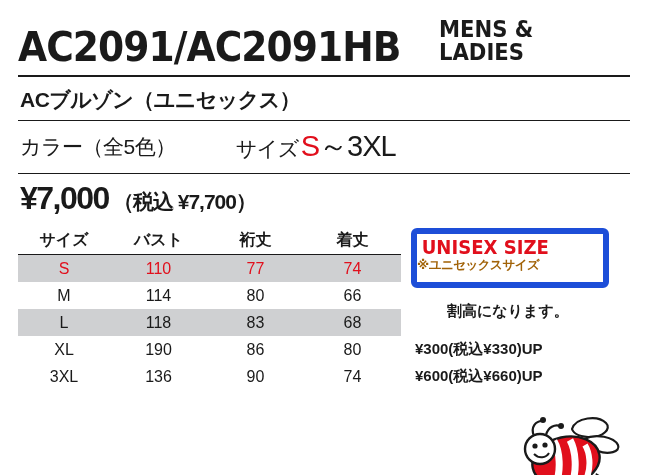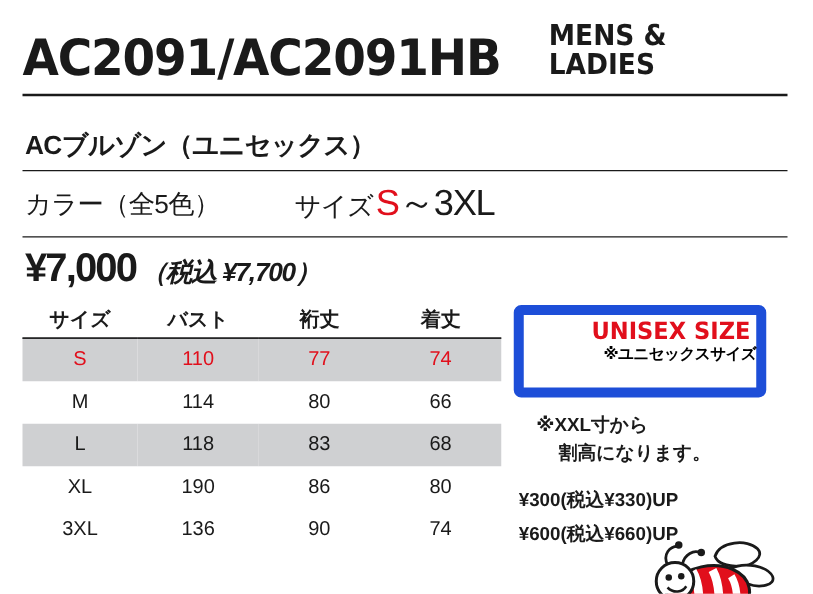--- a/index.html
+++ b/index.html
@@ -34,21 +34,21 @@
     font-family:"DejaVu Sans",sans-serif;
     padding-bottom:3px;
     transform:scaleX(0.92);transform-origin:left bottom;
   }
   .rule{
     border-top:2px solid #1a1a1a;
     margin-top:2px;
   }
   .subtitle{
     font-size:21px;font-weight:bold;
-    padding:25px 0 6px 2px;
+    padding:9px 0 6px 2px;
     letter-spacing:-0.5px;
   }
   .rule-thin{border-top:1.5px solid #1a1a1a;}
 
   .color-size-row{
     display:flex;align-items:center;
     padding:6px 0 6px 2px;
     font-weight:normal;
   }
   .color-label{font-size:21px;letter-spacing:-0.5px;}
@@ -59,21 +59,21 @@
   .size-label{font-size:21px;letter-spacing:-0.5px;}
   .size-range{font-size:29px;letter-spacing:-1px;margin-left:2px;}
   .size-range .hl{color:#e10f1c;}
 
   .price-row{
     display:flex;align-items:baseline;
     padding:6px 0 4px 2px;
     font-weight:bold;
   }
   .price-main{font-size:32px;letter-spacing:-1.5px;}
-  .price-tax{font-size:21px;letter-spacing:-1px;margin-left:4px;font-style:italic;}
+  .price-tax{font-size:21px;letter-spacing:-1px;margin-left:4px;}
 
   
   .lower{
     display:flex;
     margin-top:6px;
     position:relative;
   }
   table.spec{
     border-collapse:collapse;
     width:383px;
@@ -96,35 +96,35 @@
   table.spec td.sz, table.spec th.sz{width:92px;}
   table.spec td.v, table.spec th.v{width:97px;}
 
   
   .right-col{
     width:225px;
     margin-left:10px;
     position:relative;
   }
   .unisex-box{
-    border:8px solid #1d4ed8;
+    border:6px solid #1d4ed8;
     border-radius:6px;
-    text-align:right;
-    padding:2px 0 18px 0;
+    text-align:left;
+    padding:2px 0 8px 0;
     width:186px;
     margin-top:1px;
   }
   .unisex-title{
     color:#e10f1c;font-weight:bold;font-size:19px;
     letter-spacing:0px;
     font-family:"DejaVu Sans",sans-serif;
     transform:scaleX(0.95);
   }
   .unisex-sub{
-    color:#000000;font-weight:bold;font-size:12.5px;
+    color:#a16207;font-weight:bold;font-size:12.5px;
     letter-spacing:-0.5px;margin-top:-1px;
   }
   .note{
     font-size:15px;font-weight:bold;
     margin-top:12px;line-height:1.45;
     padding-left:18px;
   }
   .note .ind{display:block;padding-left:18px;}
   .upcharge{
     font-size:15px;font-weight:bold;
@@ -215,21 +215,20 @@
       </tbody>
     </table>
 
     <div class="right-col">
       <div class="unisex-box">
         <div class="unisex-title">UNISEX SIZE</div>
         <div class="unisex-sub">※ユニセックスサイズ</div>
       </div>
 
       <div class="note">
-        <span>※XXL寸から</span>
         <span class="ind">割高になります。</span>
       </div>
 
       <div class="up-spacer"></div>
       <div class="upcharge">¥300(税込¥330)UP</div>
       <div class="upcharge">¥600(税込¥660)UP</div>
     </div>
 
     <svg class="bee" viewBox="0 0 110 80">
 

